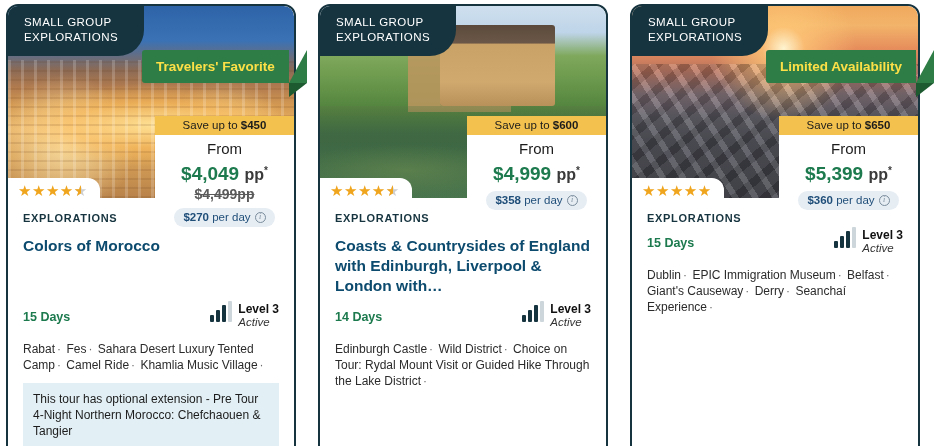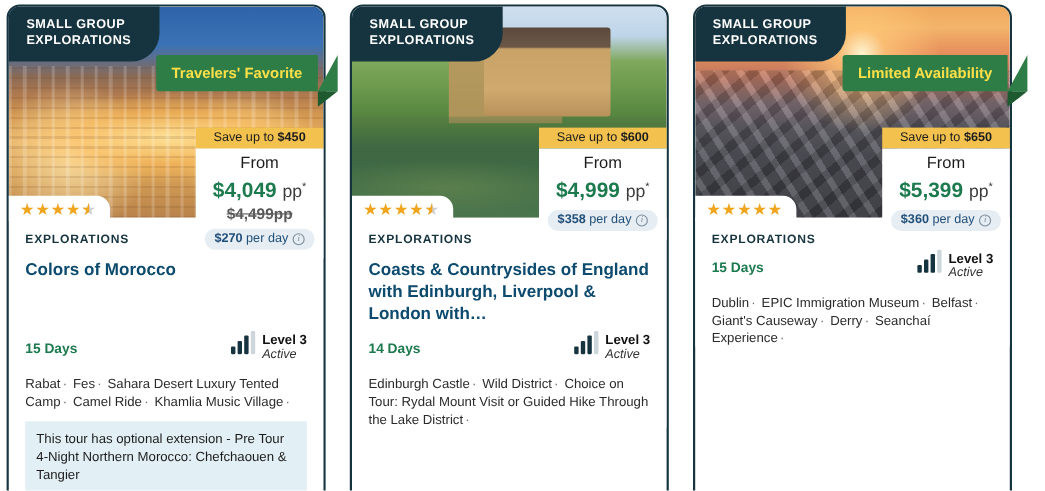--- a/index.html
+++ b/index.html
@@ -99,21 +99,21 @@
   .sg-badge {
     position: absolute;
     left: 0; top: 0;
     z-index: 6;
     background: #16343f;
     color: #ffffff;
     padding: 9px 26px 11px 16px;
     border-bottom-right-radius: 26px;
     border-top-left-radius: 10px;
     font-size: 11.5px;
-    font-weight: 700;
+    font-weight: 400;
     letter-spacing: .45px;
     line-height: 15px;
     text-transform: uppercase;
   }
 
   
   .ribbon {
     position: absolute;
     z-index: 7;
     top: 44px;
@@ -147,21 +147,21 @@
     border-width: 14px 18px 0 0;
     border-color: #1d5a30 transparent transparent transparent;
   }
 
   
   .price-block {
     position: absolute;
     z-index: 8;
     right: 0;
     top: 110px;
-    width: 116px;
+    width: 139px;
     text-align: center;
   }
   .save-bar {
     background: #f2c14e;
     color: #1c1c1c;
     font-size: 11.5px;
     padding: 3px 8px 4px 8px;
     white-space: nowrap;
   }
   .save-bar b { font-weight: 700; }
@@ -175,21 +175,21 @@
     line-height: 20px;
   }
   .price-main {
     font-size: 19px;
     font-weight: 700;
     color: #1c7a4e;
     line-height: 23px;
     white-space: nowrap;
   }
   .price-main .pp {
-    font-weight: 400;
+    font-weight: 700;
     color: #3a3a3a;
     font-size: 16px;
   }
   .price-main sup { font-size: 10px; }
   .price-was {
     font-size: 14px;
     font-weight: 700;
     color: #5a5a5a;
     text-decoration: line-through;
     line-height: 17px;

